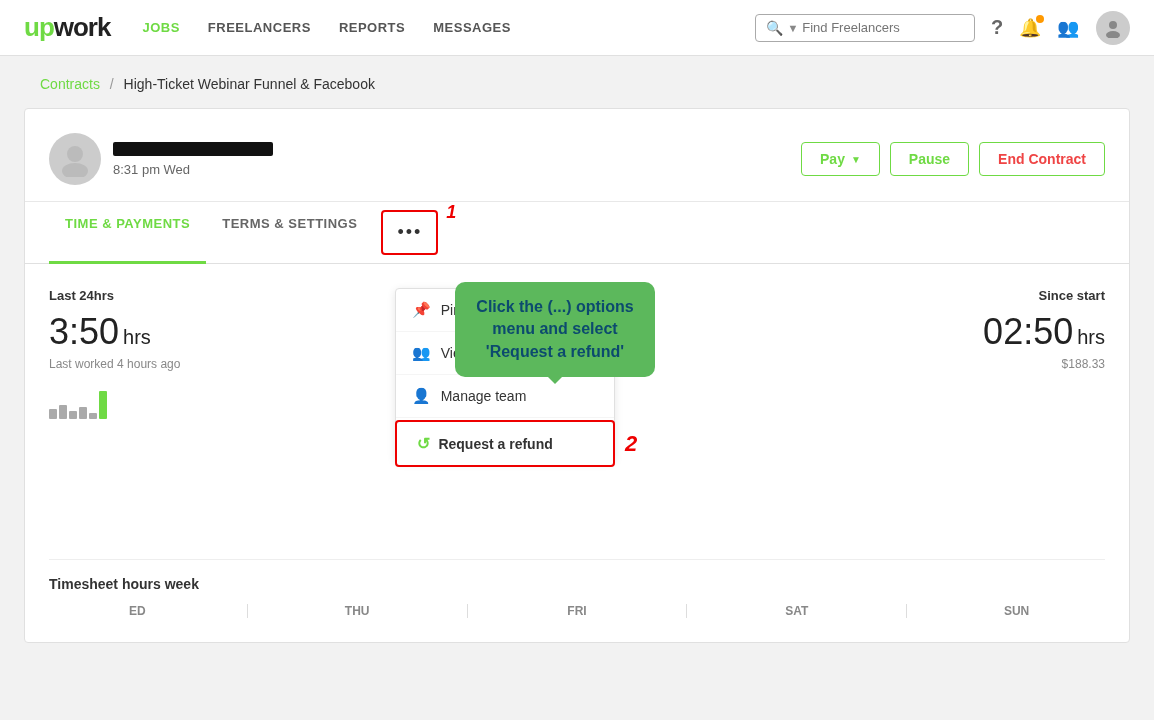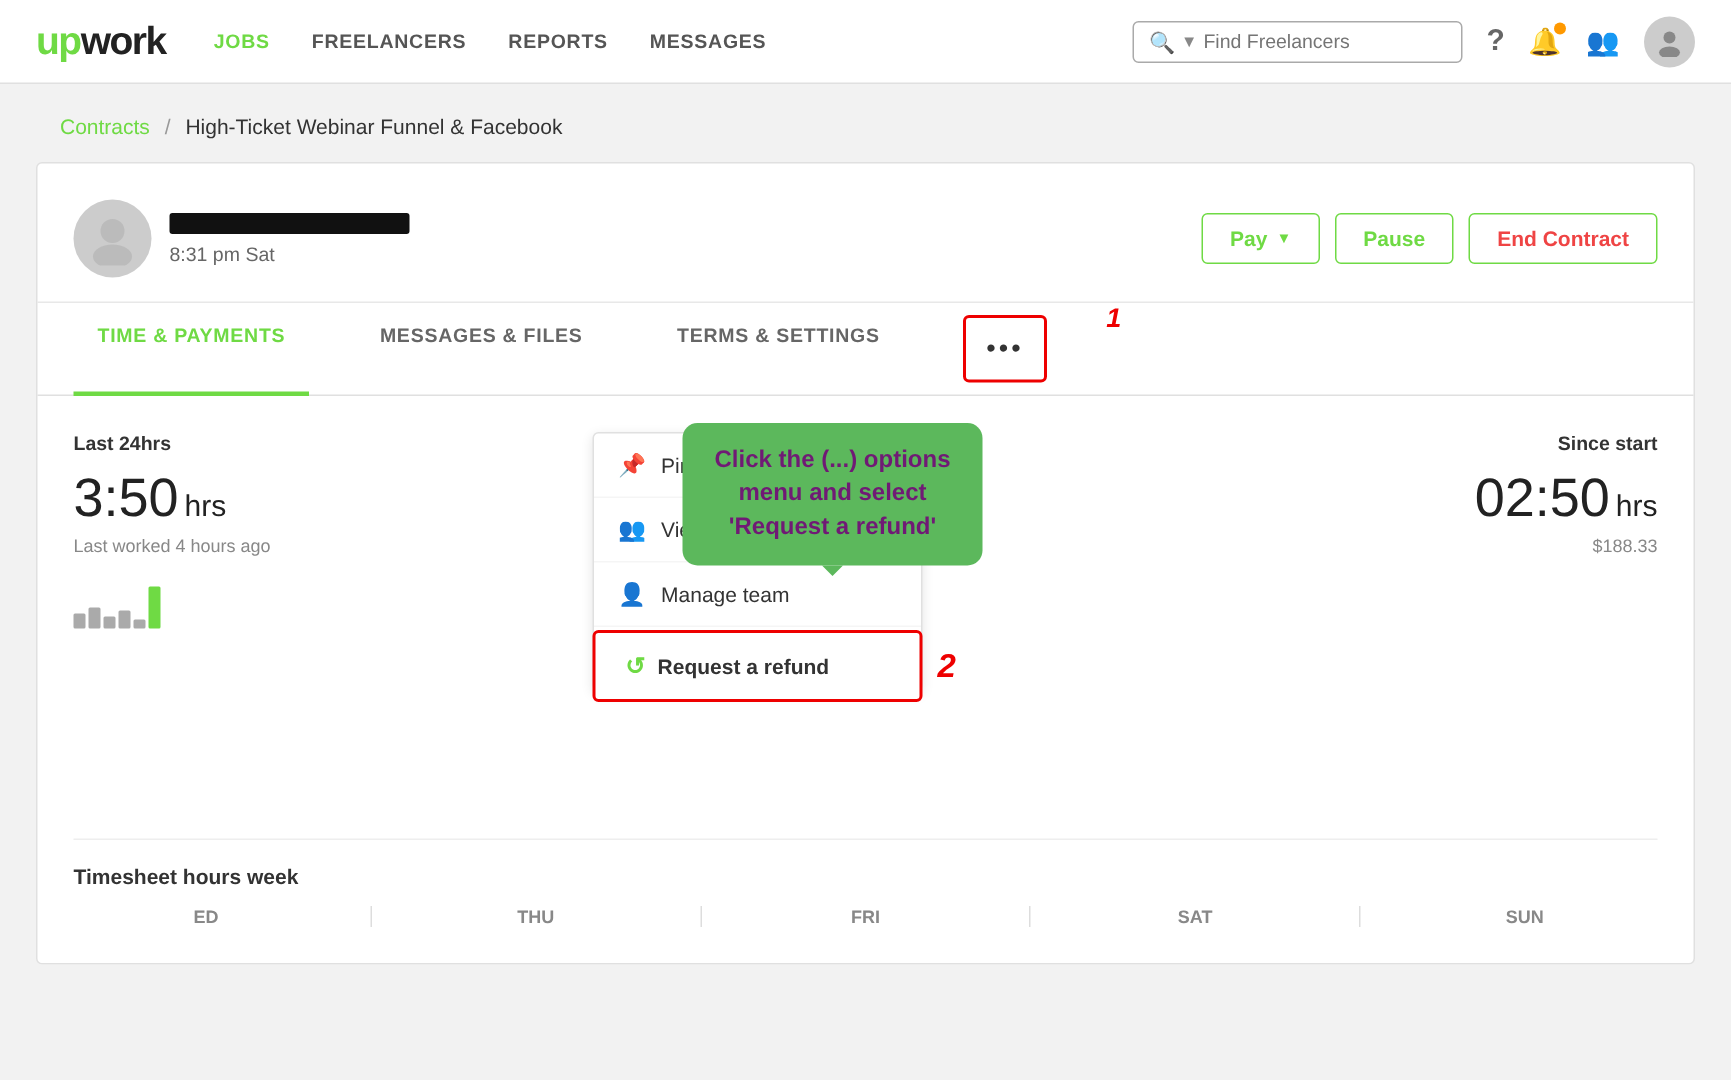--- a/index.html
+++ b/index.html
@@ -186,21 +186,20 @@
       border-color: #6fda44;
       color: #ef4444;
     }
 
     
     .tabs {
       display: flex;
       border-bottom: 1px solid #e0e0e0;
       padding: 0 24px;
       position: relative;
-      gap: 31px;
     }
     .tab {
       padding: 14px 16px;
       font-size: 13px;
       font-weight: 600;
       color: #666;
       cursor: pointer;
       border-bottom: 3px solid transparent;
       margin-bottom: -1px;
       text-transform: uppercase;
@@ -302,21 +301,21 @@
     }
     .dropdown-item:last-child { border-bottom: none; }
     .dropdown-icon { color: #555; font-size: 15px; }
 
     
     .tooltip-bubble {
       position: absolute;
       left: 430px;
       top: 18px;
       background: #5cb85c;
-      color: #701a75;
+      color: #0c4a6e;
       border-radius: 10px;
       padding: 14px 18px;
       font-size: 16px;
       font-weight: 600;
       text-align: center;
       width: 200px;
       line-height: 1.4;
       z-index: 20;
     }
     .tooltip-bubble::after {
@@ -439,35 +438,34 @@
 
   <div class="contractor-header">
     <div class="contractor-avatar">
       <svg width="36" height="36" viewBox="0 0 36 36">
           <circle cx="18" cy="13" r="8" fill="#bbb"></circle>
           <ellipse cx="18" cy="30" rx="13" ry="8" fill="#bbb"></ellipse>
         </svg>
     </div>
     <div class="contractor-info">
       <div class="contractor-name-bar"></div>
-      <div class="contractor-time">8:31 pm Sat</div>
+      <div class="contractor-time">8:31 pm Wed</div>
     </div>
     <div class="header-actions">
       <button class="btn btn-pay">
         <span>Pay</span>
         <span class="chevron">▼</span>
       </button>
       <button class="btn btn-pause">Pause</button>
       <button class="btn btn-end">End Contract</button>
     </div>
   </div>
 
   <div class="tabs">
     <div class="tab active">TIME &amp; PAYMENTS</div>
-    <div class="tab">MESSAGES &amp; FILES</div>
     <div class="tab">TERMS &amp; SETTINGS</div>
     <div class="tab-more">
       <span class="tab-more-dots">•••</span>
     </div>
     <span class="tab-step-label">1</span>
   </div>
 
   <div class="content-area">
     <div class="stats-row">
 

